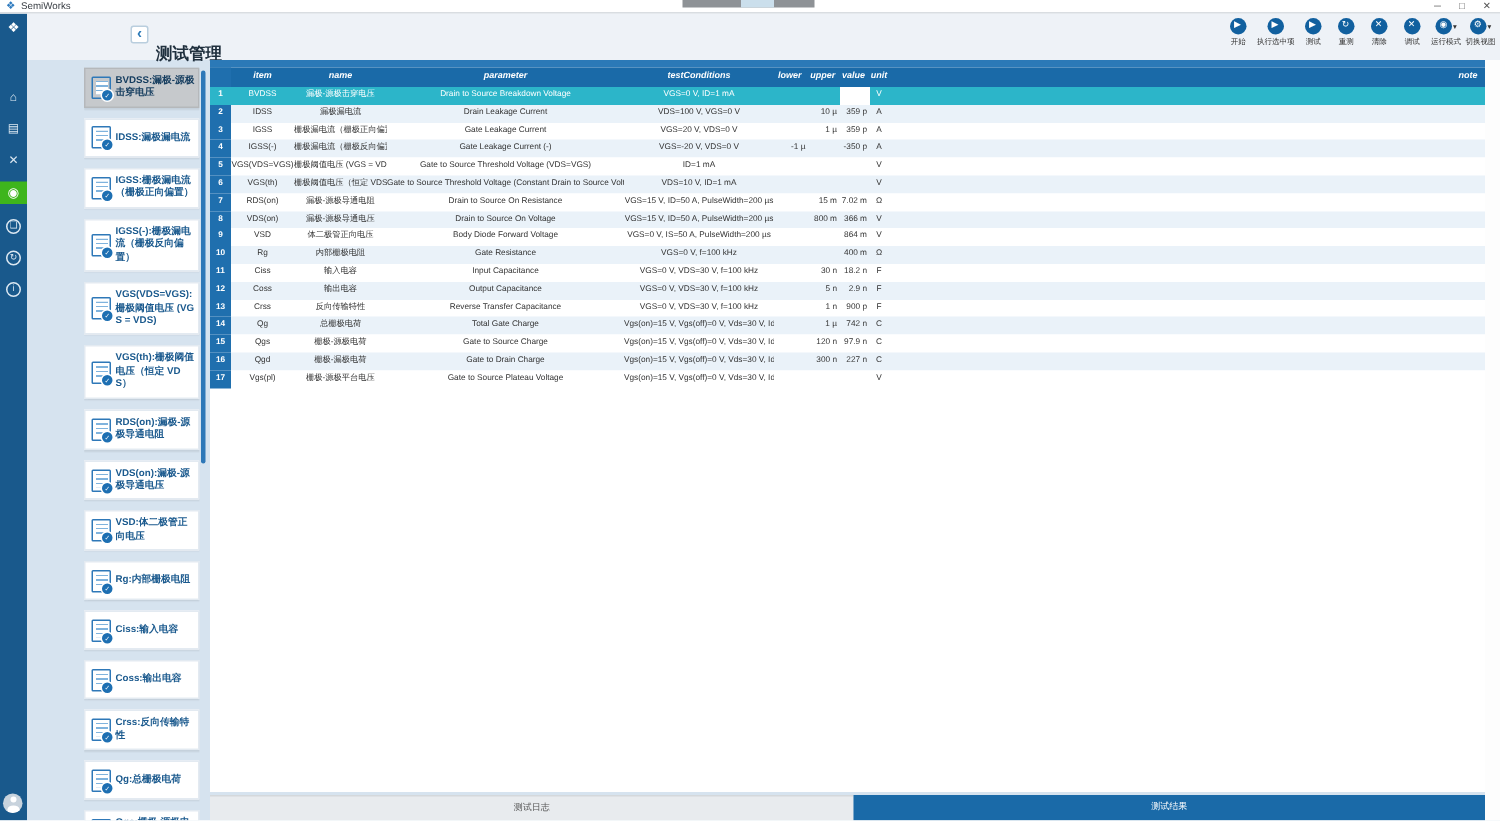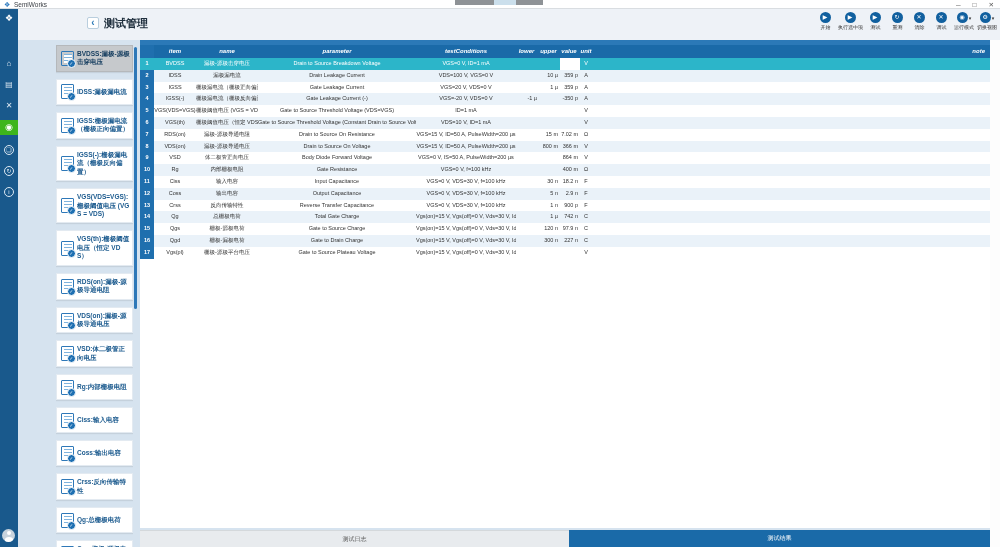--- a/index.html
+++ b/index.html
@@ -11,21 +11,21 @@
   .titlebar .applogo { position:absolute; left:4px; top:0; font-size:7px; line-height:9px; color:#2f7bbf; }
   .titlebar .apptitle { position:absolute; left:14px; top:0; font-size:6.5px; line-height:9px; color:#3a3f45; }
   .notch { position:absolute; left:455px; top:0; width:88px; height:5px; background:#8e9296; }
   .notch-inner { position:absolute; left:39px; top:0; width:22px; height:5px; background:#cbdfec; }
   .wincontrols { position:absolute; right:6px; top:0; height:9px; display:flex; gap:12px; }
   .wincontrols span { font-size:6.5px; line-height:9px; color:#555; cursor:default; }
 
   
   .appheader { position:absolute; top:9px; left:0; width:1000px; height:31px; background:#eef2f7; }
   .backbtn { position:absolute; left:87px; top:8px; width:12px; height:12px; background:#fff; border:1px solid #b9cede; border-radius:2px; color:#2b79b7; font-size:10px; line-height:10px; text-align:center; font-weight:bold; }
-  .pagetitle { position:absolute; left:104px; top:7px; font-size:11px; font-weight:bold; color:#20303e; }
+  .pagetitle { position:absolute; left:104px; top:19px; font-size:11px; font-weight:bold; color:#20303e; }
   .toolbar { position:absolute; right:3px; top:3px; display:flex; align-items:flex-start; gap:3px; }
   .tbtn { display:flex; flex-direction:column; align-items:center; min-width:19px; cursor:pointer; }
   .tbtn .circwrap { display:flex; align-items:center; }
   .tbtn .circ { width:11px; height:11px; border-radius:50%; background:#11609f; color:#fff; font-size:6px; line-height:11px; text-align:center; }
   .tbtn .caret { font-size:5px; color:#333; margin-left:1px; }
   .tbtn .tlabel { margin-top:1px; font-size:5px; color:#333; white-space:nowrap; }
 
   
   .rail { position:absolute; top:9px; left:0; width:18px; height:538px; background:#19598c; z-index:4; }
   .rail-logo { width:18px; text-align:center; margin-top:4px; color:#fff; font-size:9px; }

